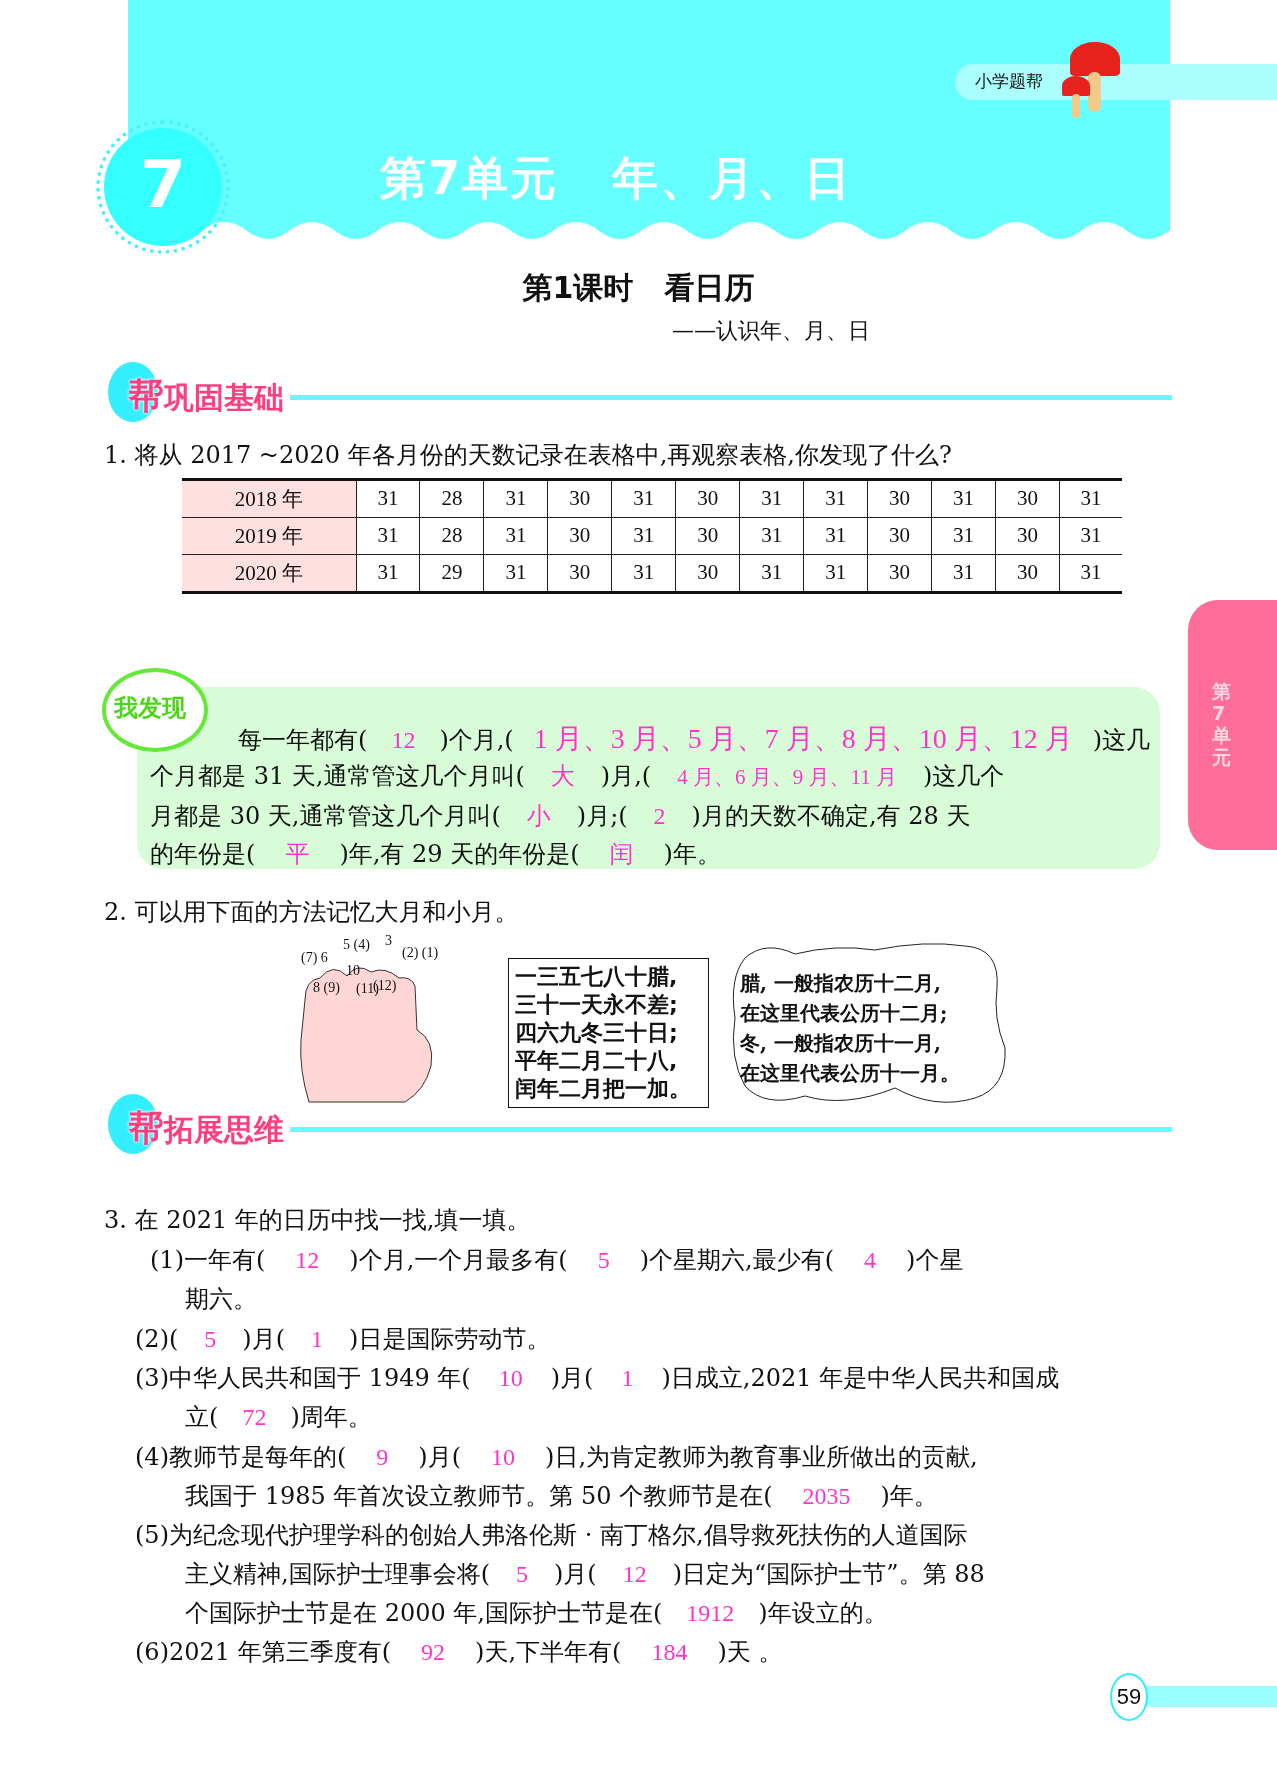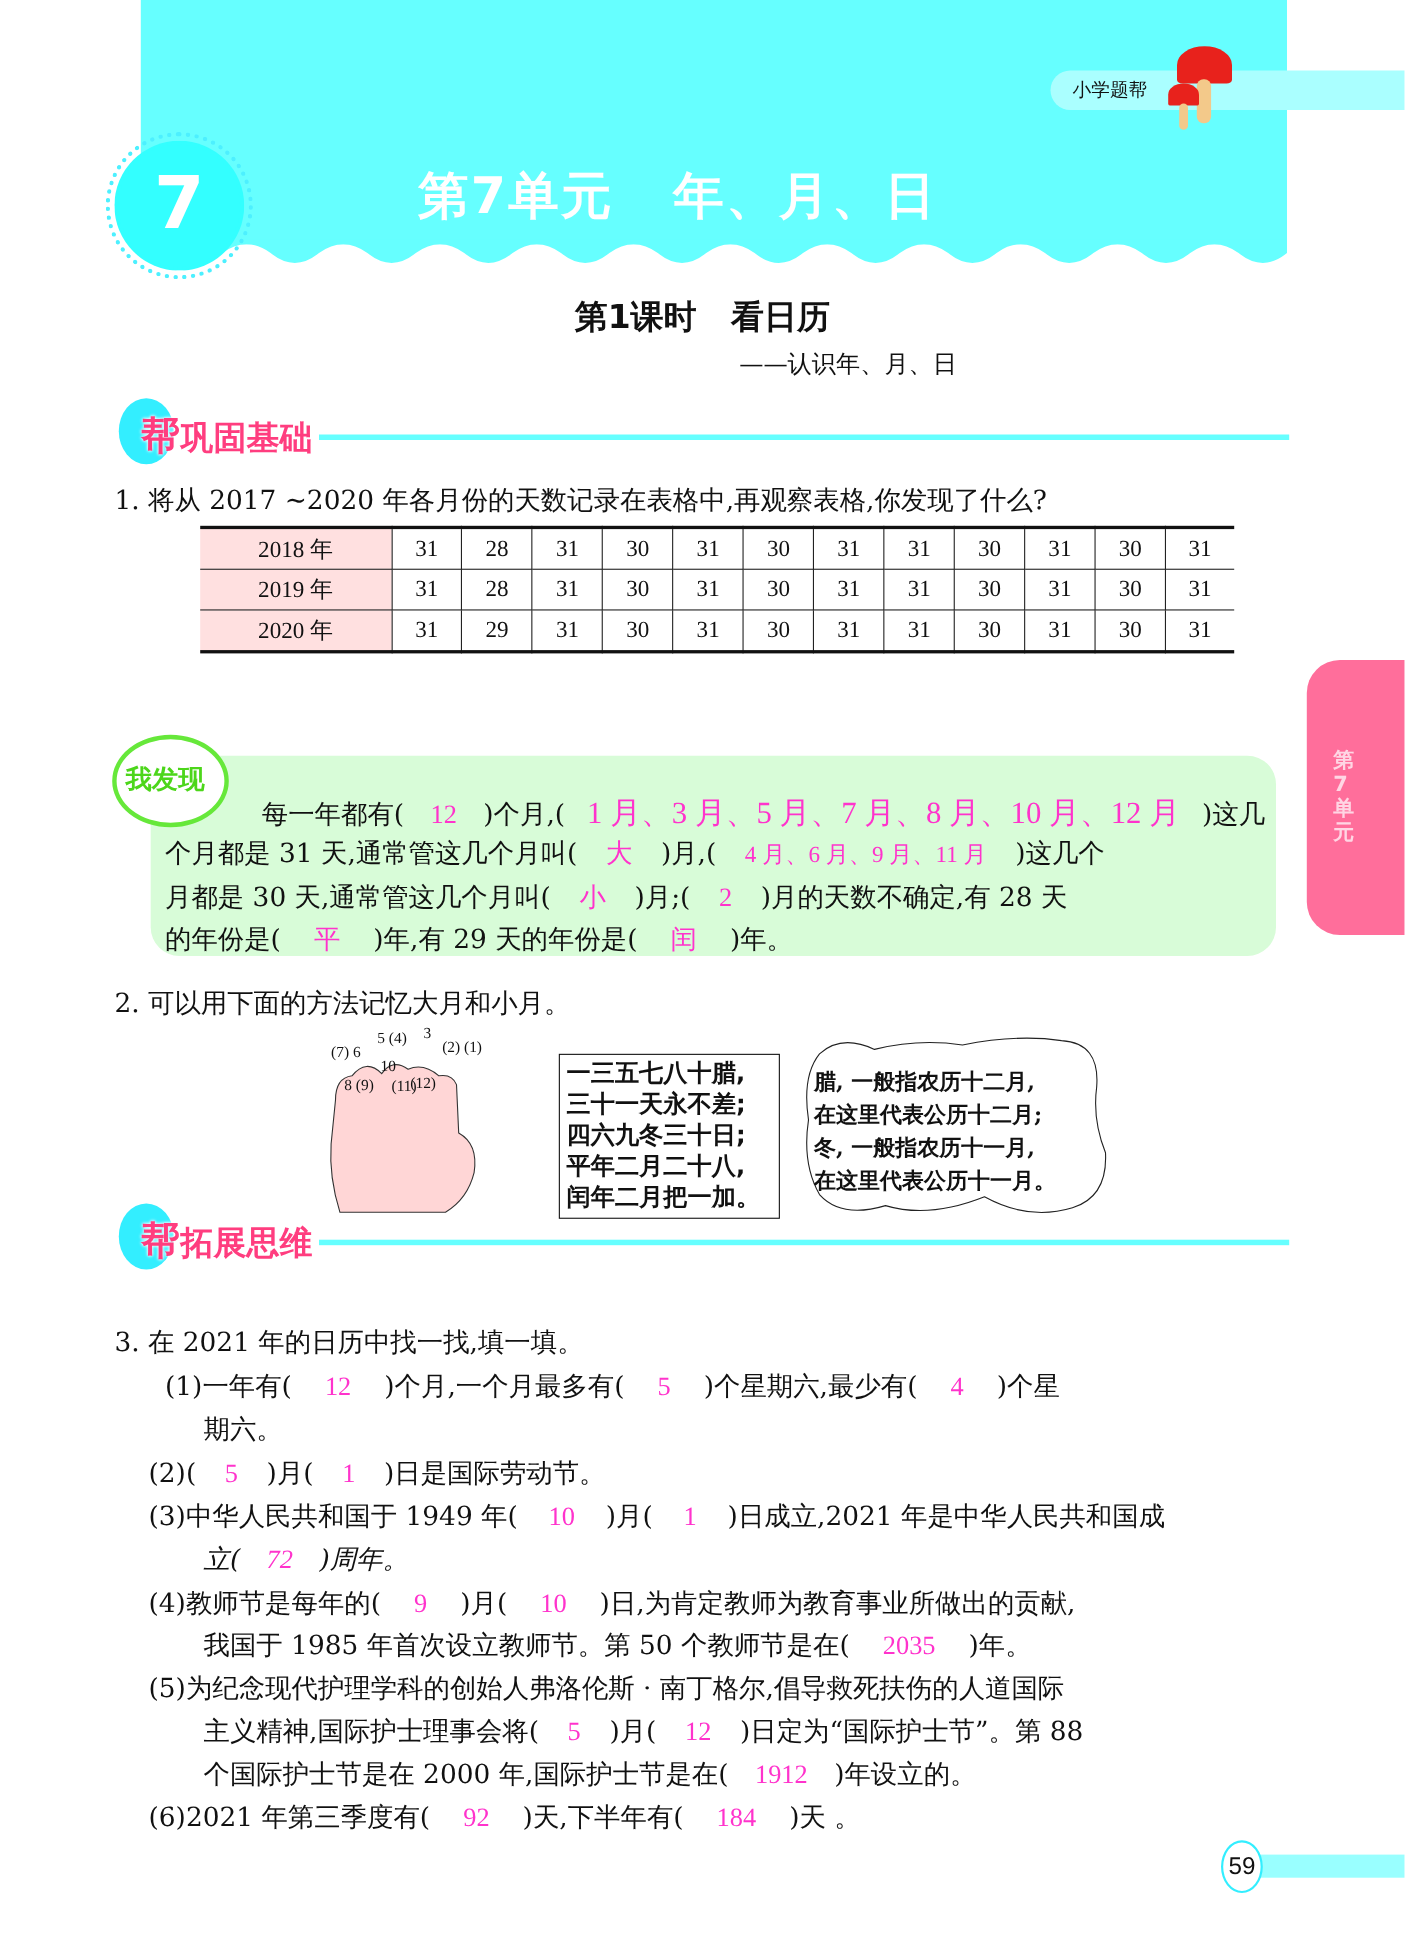--- a/index.html
+++ b/index.html
@@ -215,21 +215,21 @@
 </div>
 <div class="abs q" style="left:185px;top:1287px;">期六。</div>
 
 <div class="abs q" style="left:135px;top:1327px;">
   <span>(2)(</span><span class="ans" style="padding:0 26px;">5</span><span>)月(</span><span class="ans" style="padding:0 26px;">1</span><span>)日是国际劳动节。</span>
 </div>
 
 <div class="abs q" style="left:135px;top:1366px;">
   <span>(3)中华人民共和国于 1949 年(</span><span class="ans" style="padding:0 28px;">10</span><span>)月(</span><span class="ans" style="padding:0 28px;">1</span><span>)日成立,2021 年是中华人民共和国成</span>
 </div>
-<div class="abs q" style="left:185px;top:1405px;font-style:italic;">
+<div class="abs q" style="left:185px;top:1405px;">
   <span>立(</span><span class="ans" style="padding:0 24px;">72</span><span>)周年。</span>
 </div>
 
 <div class="abs q" style="left:135px;top:1445px;">
   <span>(4)教师节是每年的(</span><span class="ans" style="padding:0 30px;">9</span><span>)月(</span><span class="ans" style="padding:0 30px;">10</span><span>)日,为肯定教师为教育事业所做出的贡献,</span>
 </div>
 <div class="abs q" style="left:185px;top:1484px;">
   <span>我国于 1985 年首次设立教师节。第 50 个教师节是在(</span><span class="ans" style="padding:0 30px;">2035</span><span>)年。</span>
 </div>
 

